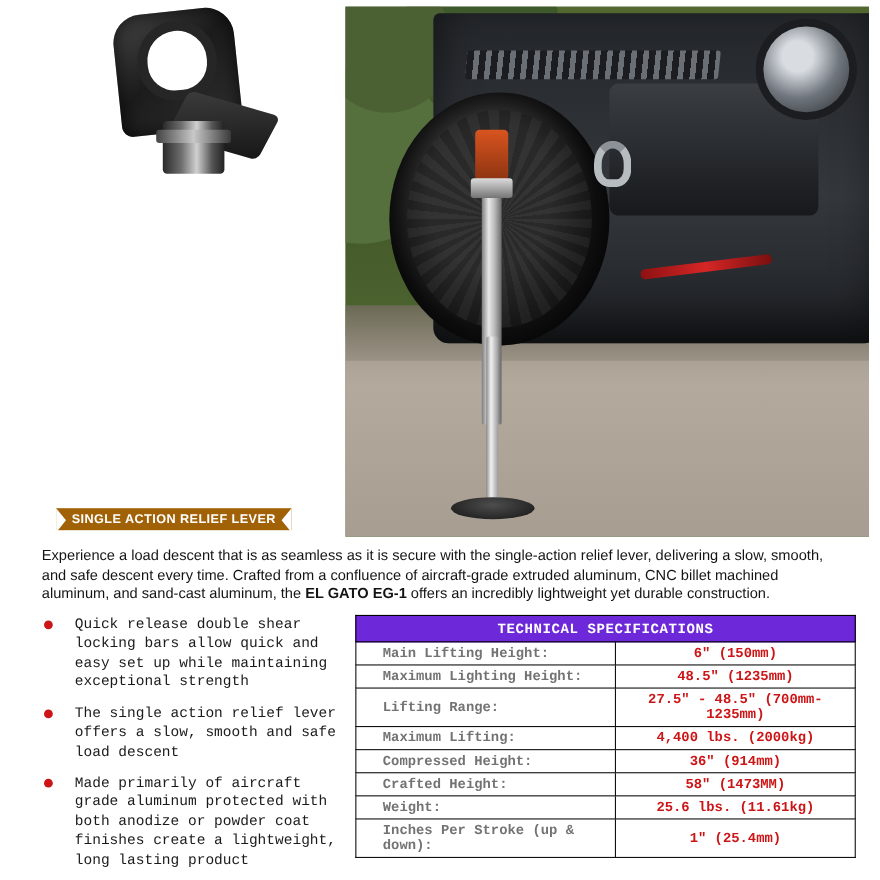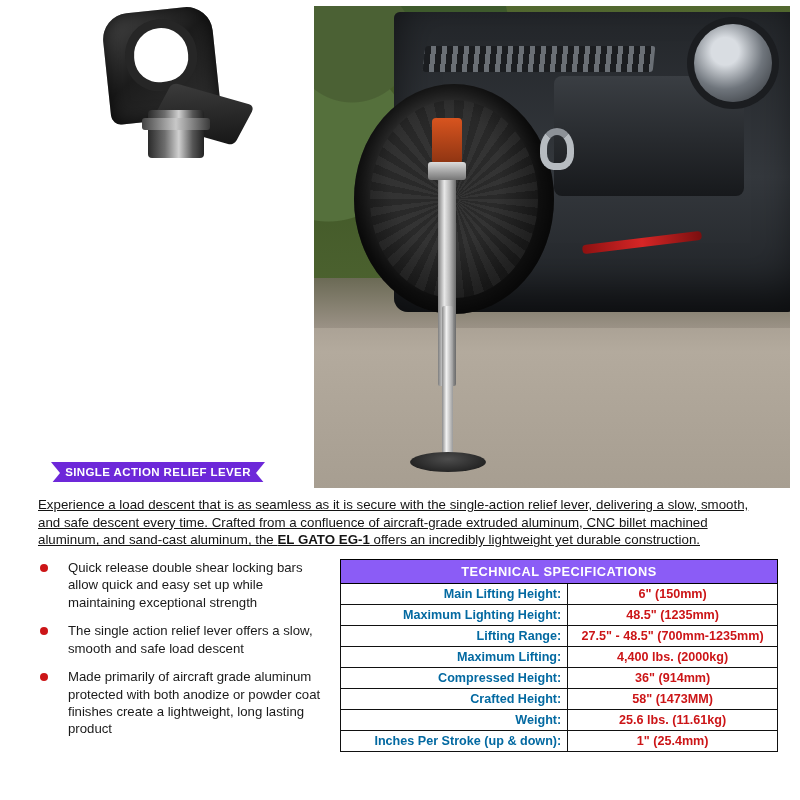--- a/index.html
+++ b/index.html
@@ -38,21 +38,21 @@
     align-items: center;
   }
   .feature-img {
     position: relative;
     width: 100%;
     flex: 1 1 auto;
     overflow: hidden;
   }
   .caption {
     position: relative;
-    background: #6d28d9;
+    background: #a16207;
     color: #ffffff;
     font-size: 11.5px;
     font-weight: bold;
     letter-spacing: 0.4px;
     text-align: center;
     padding: 4px 14px 4px 14px;
     margin: 14px 0 6px 0;
     white-space: nowrap;
   }
   .caption::before, .caption::after {
@@ -264,29 +264,29 @@
     border-radius: 50%;
   }
 
   
   .intro {
     margin: 8px 24px 6px 28px;
     font-size: 13.3px;
     line-height: 1.33;
     text-align: left;
     color: #141414;
-    text-decoration: underline;
   }
   .intro b { font-weight: bold; }
 
   
   .bottom {
     display: flex;
     gap: 12px;
     padding: 4px 12px 0 28px;
+    font-family: Liberation Mono, monospace;
   }
   .bullets {
     width: 290px;
     list-style: none;
     margin: 0; padding: 0;
     font-size: 13.2px;
     line-height: 1.32;
   }
   .bullets li {
     position: relative;
@@ -302,39 +302,39 @@
     background: #cc1517;
   }
 
   .spec-wrap { flex: 1 1 auto; }
   table.specs {
     width: 100%;
     border-collapse: collapse;
     font-size: 12.6px;
   }
   table.specs th.head {
-    background: #8b5cf6;
+    background: #6d28d9;
     color: #ffffff;
     font-weight: bold;
     font-size: 12.8px;
     letter-spacing: .5px;
     padding: 4px 0;
     text-align: center;
     border: 1px solid #000;
   }
   table.specs td {
     border: 1px solid #111;
     padding: 3px 6px;
     height: 21px;
   }
   table.specs td.label {
     font-weight: bold;
-    color: #0369a1;
+    color: #737373;
     width: 52%;
-    text-align: right;
+    text-align: left;
     padding-left: 24px;
   }
   table.specs td.value {
     color: #cc1517;
     font-weight: bold;
     text-align: center;
   }
 </style>
 </head>
 <body>

